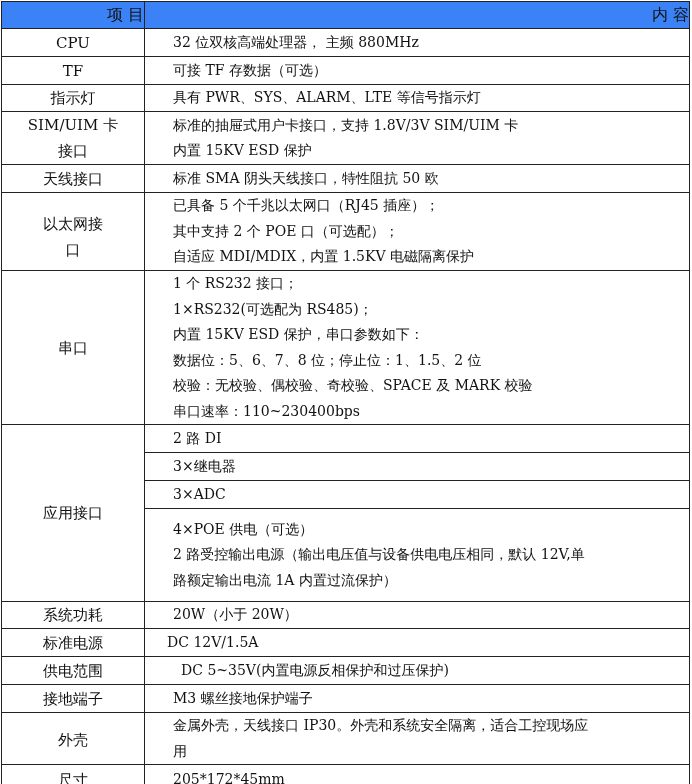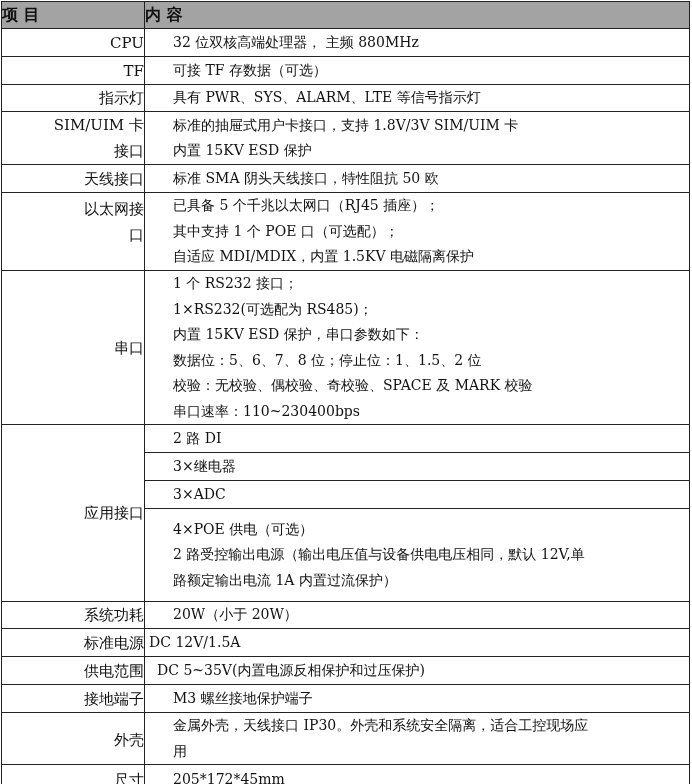--- a/index.html
+++ b/index.html
@@ -2,22 +2,22 @@
 <html><head>
 <meta charset="utf-8">
 <style>
   html, body { margin:0; padding:0; background:#ffffff; }
   body { width:692px; height:784px; position:relative; overflow:hidden;
          font-family:"DejaVu Serif","Liberation Serif",serif; color:#111; }
   table { position:absolute; left:1px; top:1px; width:688px; border-collapse:collapse;
           table-layout:fixed; font-size:14px; }
   td, th { border:1px solid #222; padding:0; vertical-align:middle; }
   col.c1 { width:143px; } col.c2 { width:545px; }
-  th { background:#a3a3a3; font-weight:bold; font-size:16px; height:26px; text-align:left; }
-  td.k { text-align:right; line-height:26px; font-size:15px; }
+  th { background:#3b82f6; font-weight:normal; font-size:16px; height:26px; text-align:right; }
+  td.k { text-align:center; line-height:26px; font-size:15px; }
   td.v { padding-left:28px; line-height:25.5px; }
   td.v div { white-space:nowrap; }
 </style>
 </head>
 <body>
 
 <table>
   <colgroup>
       <col class="c1">
       <col class="c2">
@@ -55,27 +55,27 @@
           <div>内置 15KV ESD 保护</div>
         </td>
   </tr>
   <tr style="height:28px">
     <td class="k">天线接口</td>
     <td class="v">
           <div>标准 SMA 阴头天线接口，特性阻抗 50 欧</div>
         </td>
   </tr>
   <tr style="height:78px">
-    <td class="k" style="vertical-align:top;padding-top:3px">
+    <td class="k" style="vertical-align:top;padding-top:18px">
           <div>以太网接</div>
           <div>口</div>
         </td>
     <td class="v">
           <div>已具备 5 个千兆以太网口（RJ45 插座）；</div>
-          <div>其中支持 1 个 POE 口（可选配）；</div>
+          <div>其中支持 2 个 POE 口（可选配）；</div>
           <div>自适应 MDI/MDIX，内置 1.5KV 电磁隔离保护</div>
         </td>
   </tr>
   <tr style="height:152px">
     <td class="k">串口</td>
     <td class="v">
       <div>1 个 RS232 接口；</div>
       <div>1×RS232(可选配为 RS485)；</div>
       <div>内置 15KV ESD 保护，串口参数如下：</div>
       <div>数据位：5、6、7、8 位；停止位：1、1.5、2 位</div>
@@ -107,27 +107,27 @@
     </td>
   </tr>
   <tr style="height:26px">
     <td class="k">系统功耗</td>
     <td class="v">
           <div>20W（小于 20W）</div>
         </td>
   </tr>
   <tr style="height:28px">
     <td class="k">标准电源</td>
-    <td class="v" style="padding-left:4px">
+    <td class="v" style="padding-left:22px">
           <div>DC 12V/1.5A</div>
         </td>
   </tr>
   <tr style="height:28px">
     <td class="k">供电范围</td>
-    <td class="v" style="padding-left:12px">
+    <td class="v" style="padding-left:36px">
           <div>DC 5~35V(内置电源反相保护和过压保护)</div>
         </td>
   </tr>
   <tr style="height:28px">
     <td class="k">接地端子</td>
     <td class="v">
           <div>M3 螺丝接地保护端子</div>
         </td>
   </tr>
   <tr style="height:51px">

